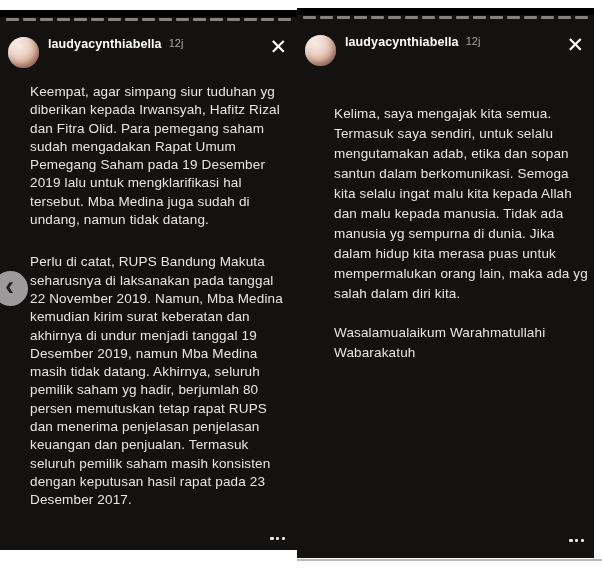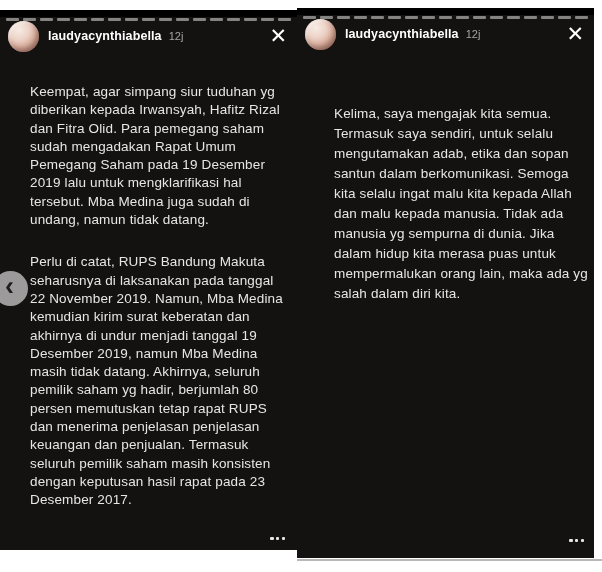--- a/index.html
+++ b/index.html
@@ -13,21 +13,21 @@
   .stage{position:relative;width:602px;height:572px;overflow:hidden;background:#fff;}
 
   .panel{position:absolute;background:var(--story-bg);overflow:hidden;}
   .panel.left{left:0;top:10px;width:297px;height:540px;}
   .panel.right{left:297px;top:8px;width:297px;height:550px;}
 
   .top-band{position:absolute;left:0;top:0;right:0;height:7px;background:var(--top-band);}
   .progress{position:absolute;left:6px;right:6px;top:8px;height:3px;display:flex;gap:4px;}
   .progress .seg{flex:1;height:2.6px;background:var(--progress-segment);border-radius:1px;opacity:.92;}
 
-  .header{position:absolute;left:8px;right:9px;top:10px;height:32px;display:flex;align-items:center;}
+  .header{position:absolute;left:8px;right:9px;top:27px;height:32px;display:flex;}
   .avatar{width:31px;height:31px;border-radius:50%;flex:0 0 31px;
     background:radial-gradient(circle at 35% 28%, #f7ece5 0%, #ecd2c6 34%, #dcb2a2 55%, #bd8f80 78%, #a1786a 100%);
     box-shadow:inset -2px -3px 5px rgba(90,55,45,.45), inset 2px 2px 3px rgba(255,255,255,.5);}
   .username{margin-left:9px;color:var(--username);font-size:12.5px;font-weight:700;letter-spacing:.1px;}
   .timestamp{margin-left:7px;color:var(--timestamp);font-size:11px;}
   .close-btn{margin-left:auto;color:var(--close-icon);font-size:21px;font-weight:300;line-height:1;
     cursor:pointer;padding:0 1px;font-family:"DejaVu Sans", sans-serif;}
 
   .body-text{position:absolute;left:30px;right:18px;}
   .panel.left  .body-text{top:73px;}
@@ -141,20 +141,22 @@
       <p>Kelima, saya mengajak kita semua.
 Termasuk saya sendiri, untuk selalu
 mengutamakan adab, etika dan sopan
 santun dalam berkomunikasi. Semoga
 kita selalu ingat malu kita kepada Allah
 dan malu kepada manusia. Tidak ada
 manusia yg sempurna di dunia. Jika
 dalam hidup kita merasa puas untuk
 mempermalukan orang lain, maka ada yg
 salah dalam diri kita.</p>
+      <p>Wasalamualaikum Warahmatullahi
+Wabarakatuh</p>
     </div>
     <div class="more-dots">
       <i></i>
         <i></i>
         <i></i>
     </div>
   </div>
 
   <div class="nav-prev">
     <span class="glyph">‹</span>

